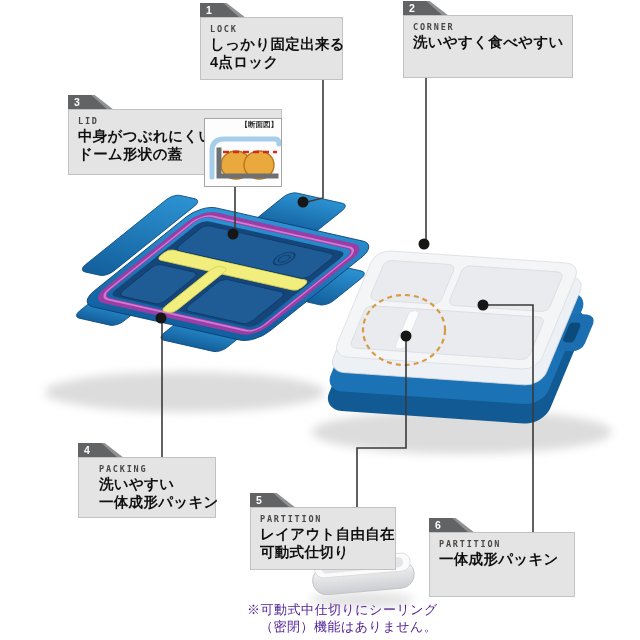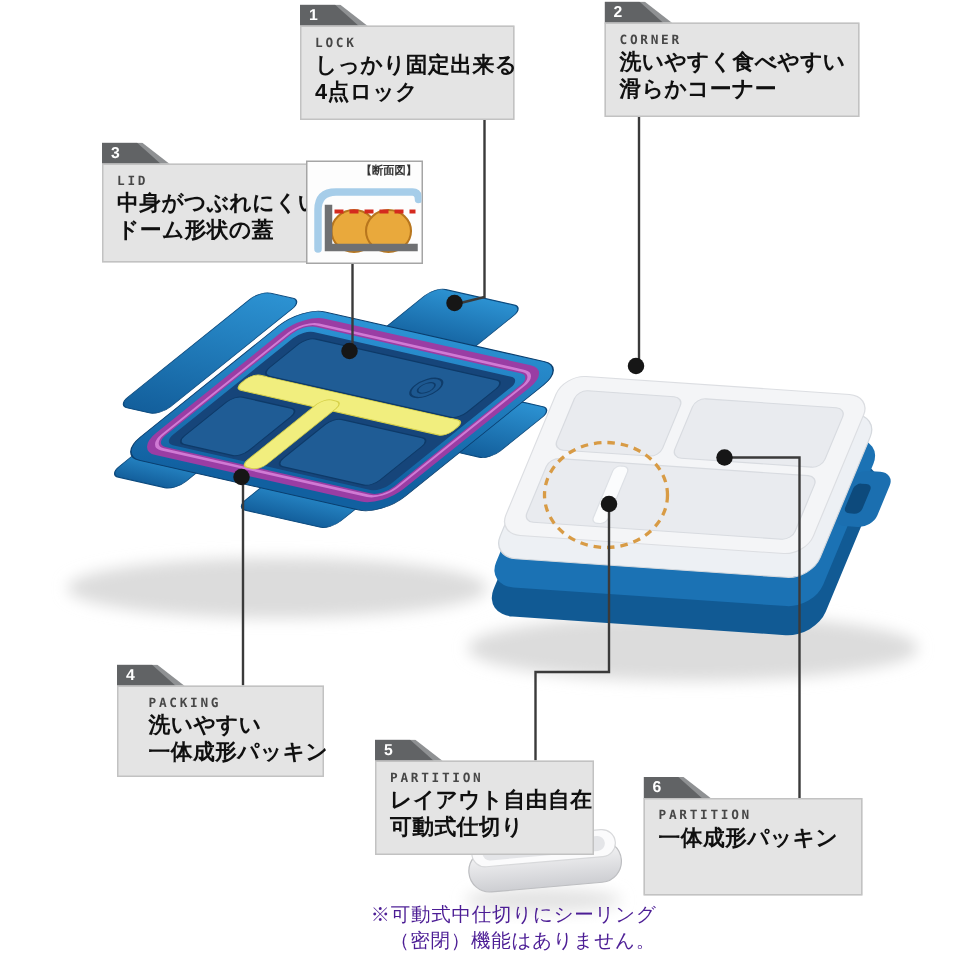--- a/index.html
+++ b/index.html
@@ -13,21 +13,21 @@
        color:#474747;font-weight:600;margin-bottom:2px;white-space:nowrap;}
   .jp{font-size:14.5px;font-weight:700;color:#101010;line-height:1.24;
       letter-spacing:.3px;white-space:nowrap;}
   .co-tab{position:absolute;width:46px;height:15px;}
   .tab-back{position:absolute;left:0;top:0;width:100%;height:100%;background:#8f9193;
             clip-path:polygon(0 0,58% 0,100% 100%,0 100%);}
   .tab-front{position:absolute;left:0;top:0;width:40px;height:15px;background:#616365;
              clip-path:polygon(0 0,58% 0,100% 100%,0 100%);color:#fff;font-size:10.5px;
              font-weight:700;line-height:15px;padding-left:6px;box-sizing:border-box;}
   
-  .inset{position:absolute;left:204px;top:107px;width:78px;height:69px;background:#fdfdfd;
+  .inset{position:absolute;left:204px;top:118px;width:78px;height:69px;background:#fdfdfd;
          border:1px solid #a5a5a5;box-sizing:border-box;}
   .inset-label{position:absolute;top:1px;right:3px;font-size:7.5px;color:#333;
                font-weight:600;letter-spacing:0;}
   
   .footnote{position:absolute;left:247px;top:601px;font-size:13px;line-height:17px;
             color:#4c1d95;font-weight:500;letter-spacing:.5px;}
   .footnote .l2{text-indent:13px;}
 </style>
 </head>
 <body>
@@ -144,21 +144,20 @@
     <div class="jp">4点ロック</div>
   </div>
 
   <div class="co-tab" style="left:403px;top:1px;">
     <span class="tab-back"></span>
     <span class="tab-front">2</span>
   </div>
   <div class="co-body" style="left:403px;top:15px;width:170px;height:63px;">
     <div class="tag">CORNER</div>
     <div class="jp">洗いやすく食べやすい</div>
-    <div class="jp">滑らかコーナー</div>
   </div>
 
   <div class="co-tab" style="left:68px;top:95px;">
     <span class="tab-back"></span>
     <span class="tab-front">3</span>
   </div>
   <div class="co-body" style="left:68px;top:109px;width:214px;height:66px;">
     <div class="tag">LID</div>
     <div class="jp">中身がつぶれにくい</div>
     <div class="jp">ドーム形状の蓋</div>

